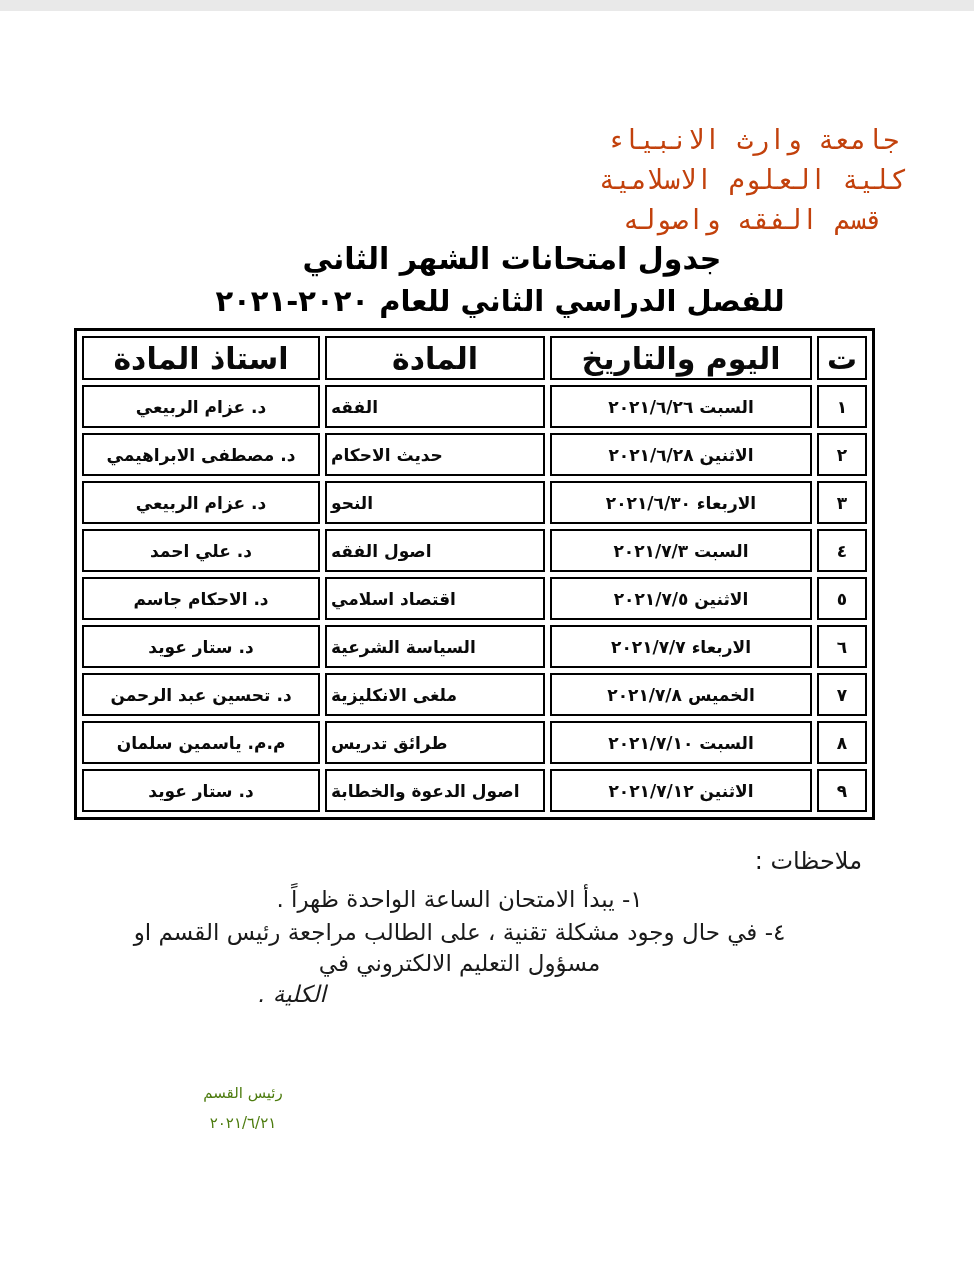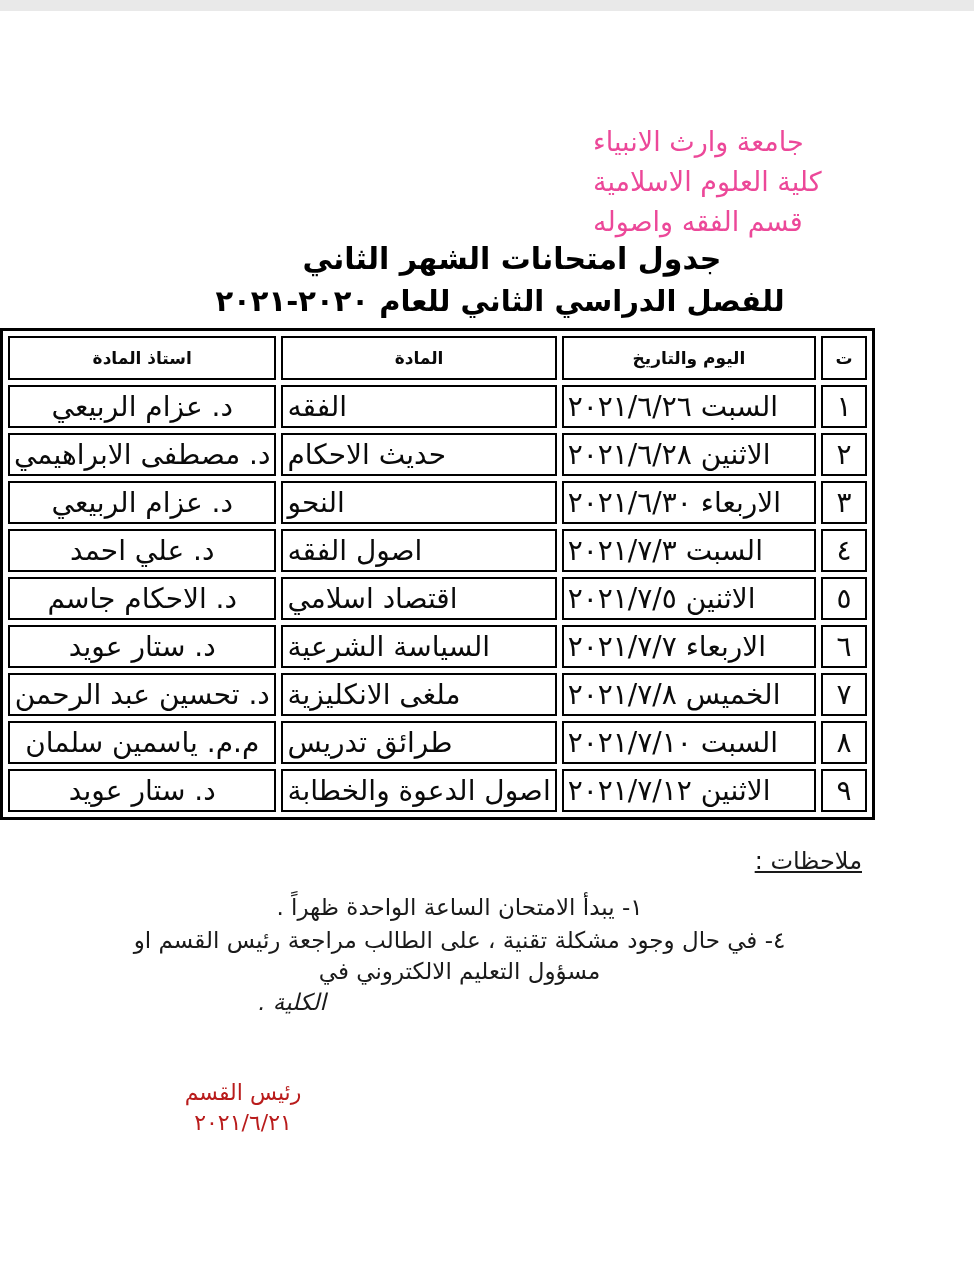--- a/index.html
+++ b/index.html
@@ -4,63 +4,63 @@
 <style>
   html,body{margin:0;padding:0;}
   body{
     width:974px;height:1280px;position:relative;background:#ffffff;
     font-family:"DejaVu Sans", sans-serif;color:#111;overflow:hidden;
   }
   .scan-strip{position:absolute;top:0;left:0;width:974px;height:11px;background:#e9e9e9;}
   
   .org-block{
     position:absolute;top:122px;right:61px;width:320px;
-    direction:rtl;text-align:left;font-size:27px;line-height:40px;color:#ec4899;
+    direction:rtl;text-align:center;font-size:27px;line-height:40px;color:#c2410c;font-family:Liberation Mono, monospace;
   }
   
   .doc-title{
     position:absolute;top:241px;left:25px;width:974px;
     direction:rtl;text-align:center;font-weight:bold;font-size:30px;color:#000;
   }
   .doc-subtitle{
     position:absolute;top:284px;left:13px;width:974px;
     direction:rtl;text-align:center;font-weight:bold;font-size:29px;color:#000;
   }
   
   table.exam{
     position:absolute;top:328px;right:99px;
     direction:rtl;border-collapse:separate;border-spacing:5px;
     border:3px solid #000;table-layout:fixed;background:#fff;
   }
   table.exam th, table.exam td{
     border:2px solid #000;vertical-align:middle;white-space:nowrap;
-    font-size:28px;color:#0a0a0a;padding:0 4px;overflow:hidden;
+    font-size:17px;color:#0a0a0a;padding:0 4px;overflow:hidden;font-weight:bold;
   }
-  table.exam th{font-weight:bold;height:40px;text-align:center;font-size:17px;}
+  table.exam th{font-weight:bold;height:40px;text-align:center;font-size:30px;}
   table.exam td{height:39px;}
   .col-no{width:38px;text-align:center;}
-  .col-date{width:250px;text-align:left;padding-right:8px;}
+  .col-date{width:250px;text-align:center;padding-right:8px;}
   .col-subject{width:208px;text-align:left;padding-right:8px;}
   .col-prof{width:226px;text-align:center;}
   td.col-no{font-size:24px;}
   
   .notes{
     position:absolute;top:846px;right:112px;width:760px;
     direction:rtl;text-align:right;font-size:23px;color:#1a1a1a;
   }
-  .notes-heading{font-size:24px;line-height:30px;margin-bottom:16px;text-decoration:underline;}
+  .notes-heading{font-size:24px;line-height:30px;margin-bottom:8px;}
   .notes-list{padding-right:45px;}
   .note-item{margin-bottom:2px;text-align:center;}
   .note-line{line-height:31px;}
   .note-line.cont-2{padding-right:60px;}
   .note-line.cont-3{padding-right:335px;font-style:italic;}
   
   .signature{
     position:absolute;top:1078px;left:128px;width:230px;
-    direction:rtl;text-align:center;font-size:22px;line-height:30px;color:#b91c1c;
+    direction:rtl;text-align:center;font-size:15px;line-height:30px;color:#4d7c0f;
   }
 </style>
 </head>
 <body>
 
 <div class="scan-strip"></div>
 
 <div class="org-block">
   <div>جامعة وارث الانبياء</div>
   <div>كلية العلوم الاسلامية</div>

